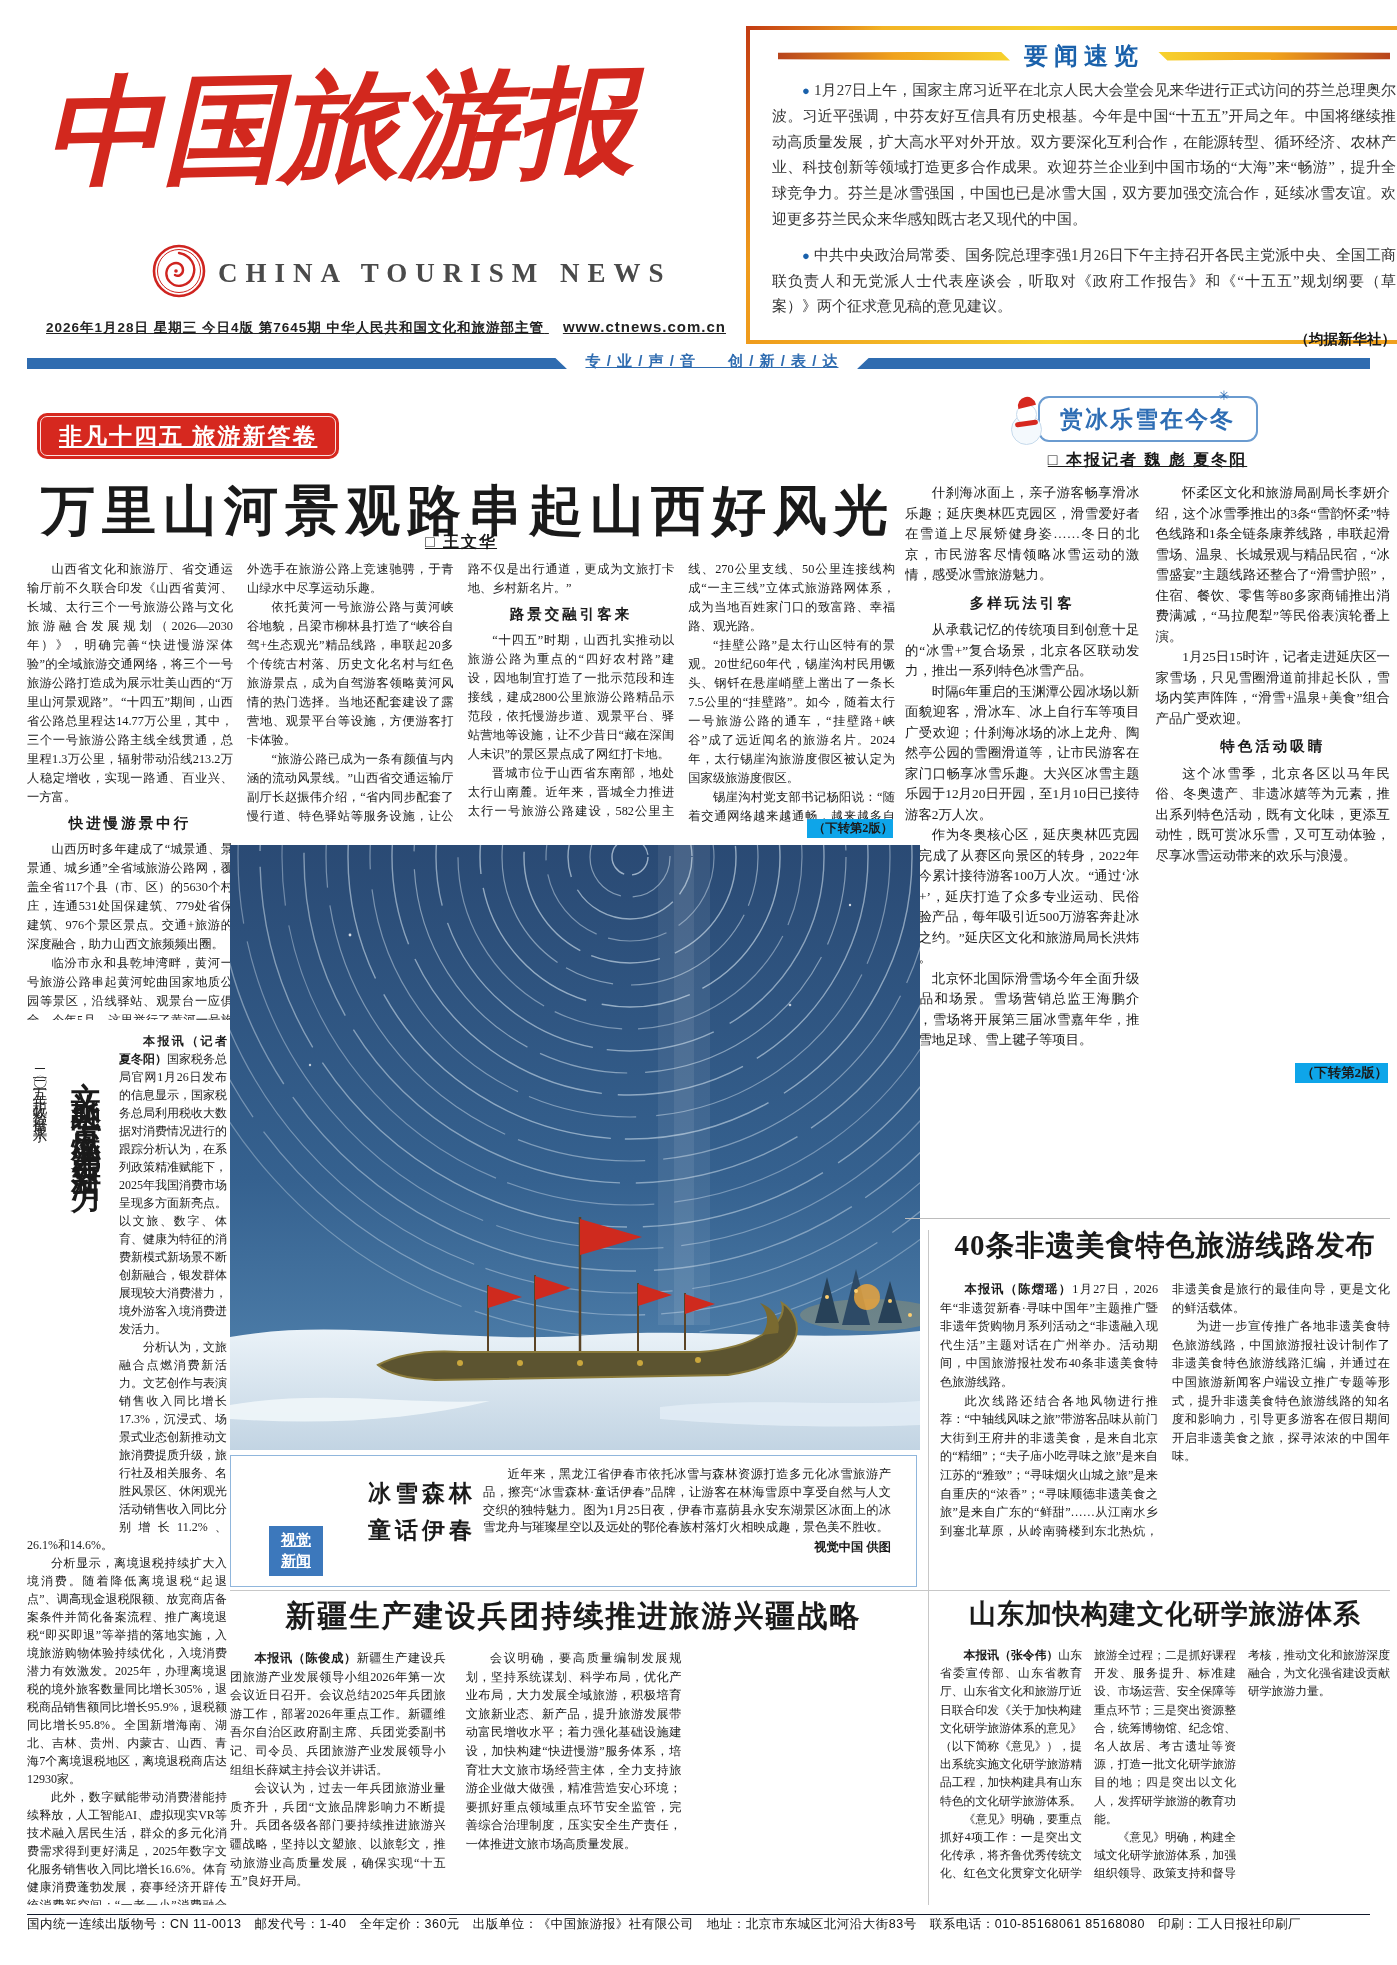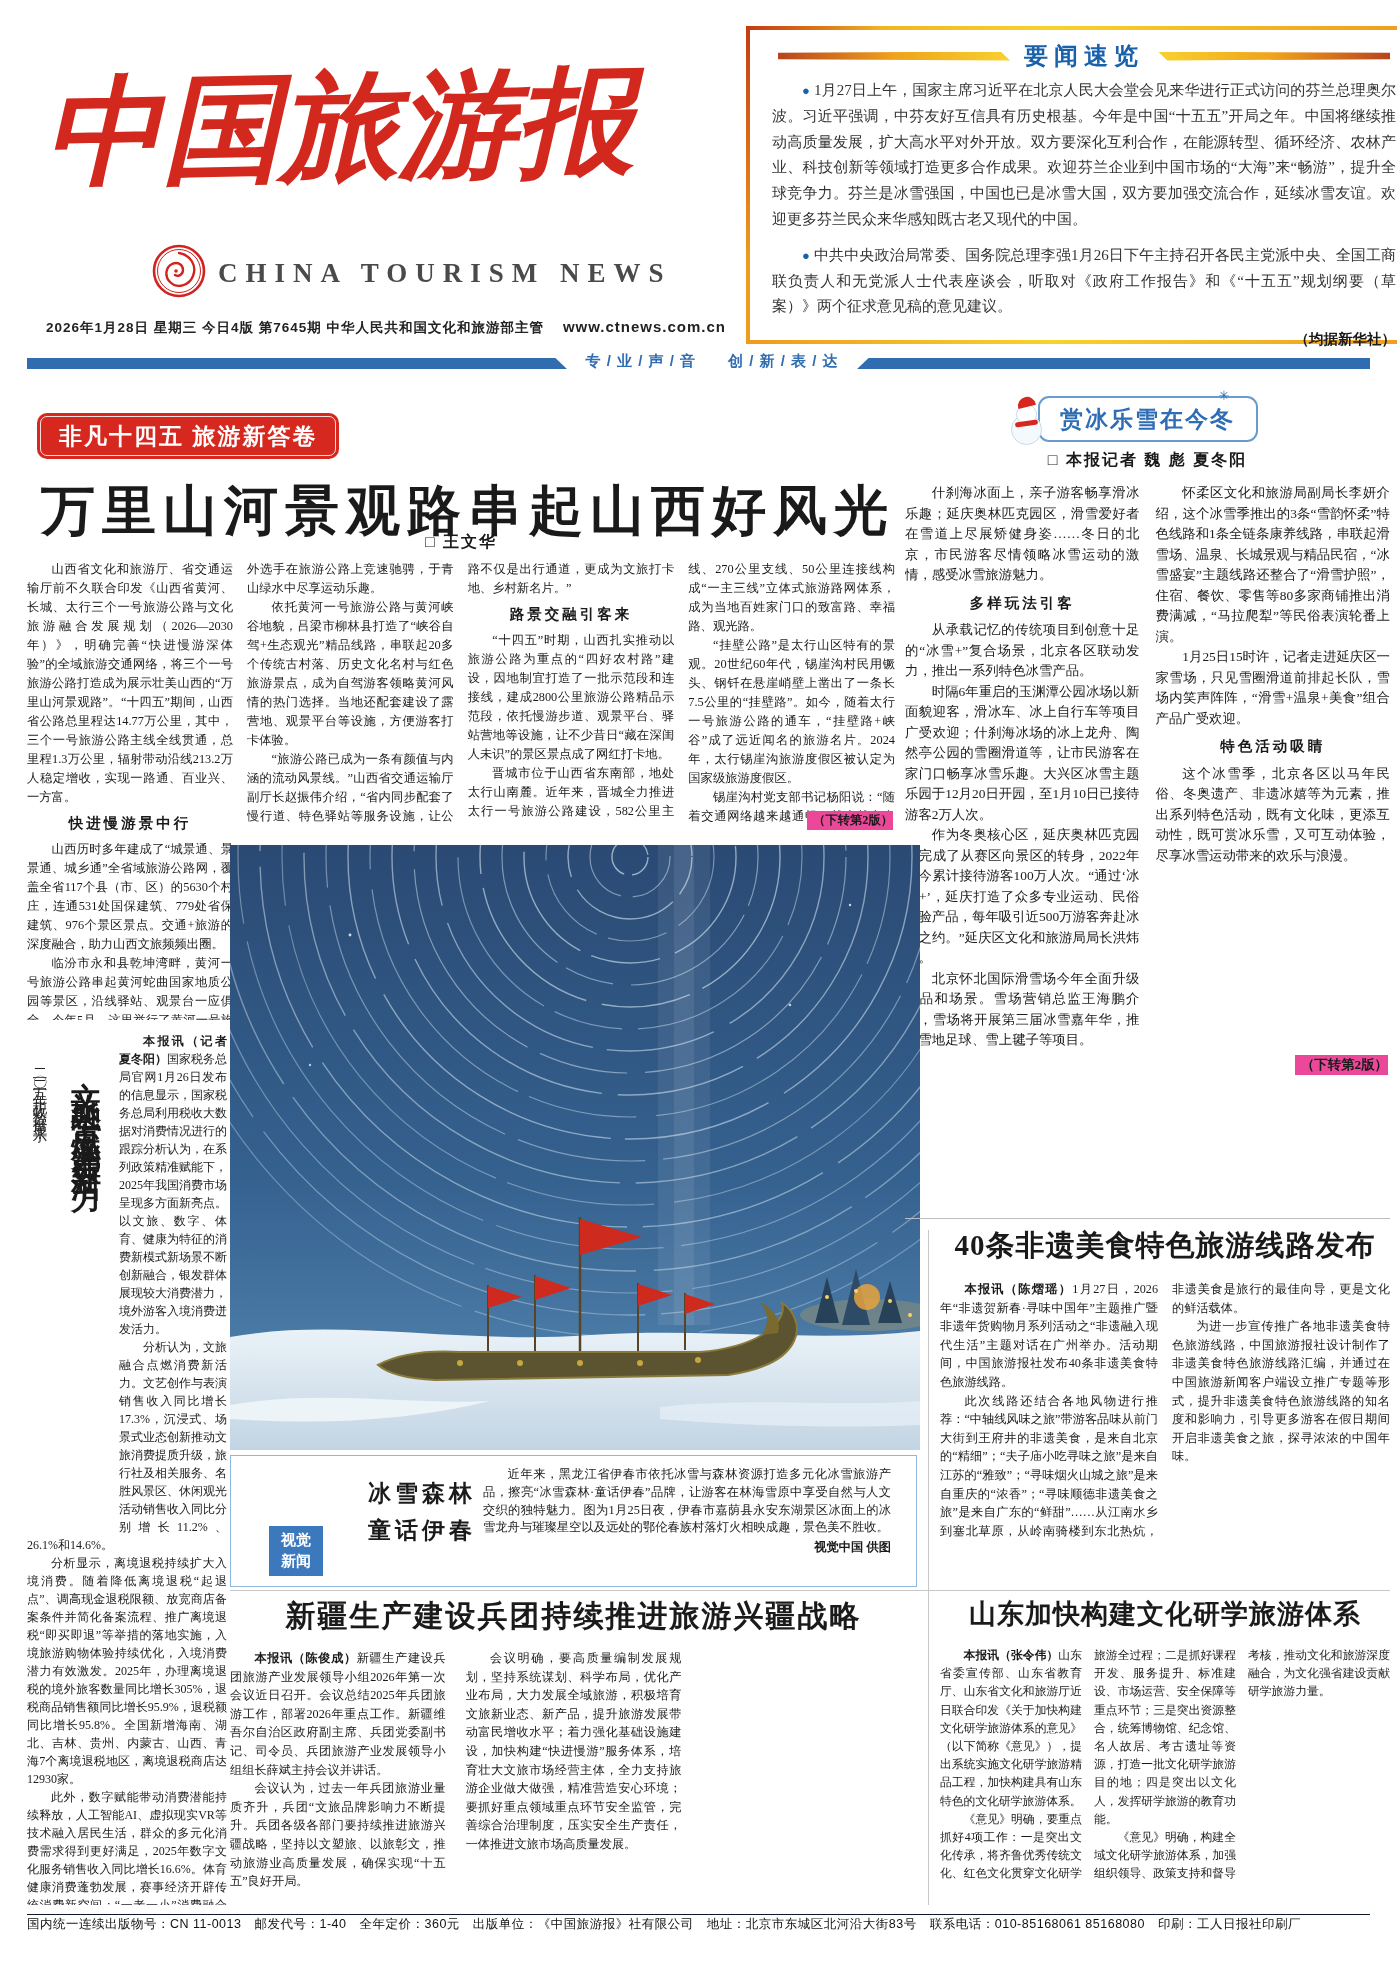--- a/index.html
+++ b/index.html
@@ -1,18 +1,18 @@
 <!DOCTYPE html>
 <html><head>
 <meta charset="utf-8">
 <style>
   html,body{margin:0;padding:0;background:#fff;}
   .page{position:relative;width:1397px;height:1965px;background:#fff;overflow:hidden;
         font-family:"Liberation Serif","DejaVu Serif",serif;color:#1a1a1a;}
-  .sans{font-family:"Liberation Sans","DejaVu Sans",sans-serif;}
+  .sans{font-family:"Liberation Sans","DejaVu Sans",sans-serif;text-decoration:underline;}
 
   
   .brand-cal{position:absolute;left:44px;top:28px;width:610px;height:212px;
     font-size:118px;font-weight:700;font-style:italic;color:#d2281e;letter-spacing:0px;
     line-height:200px;transform:rotate(-1.2deg);white-space:nowrap;}
   .brand-row{position:absolute;left:152px;top:244px;display:flex;align-items:center;gap:12px;}
   .brand-en{font-weight:700;font-size:27px;letter-spacing:8px;color:#4a4a4a;white-space:nowrap;}
   .dateline{position:absolute;left:46px;top:318px;font-size:13.5px;font-weight:700;color:#222;
     letter-spacing:1px;white-space:nowrap;}
   .dateline .site{margin-left:14px;font-size:15px;}
@@ -50,21 +50,21 @@
   .byline{font-weight:700;font-size:16px;letter-spacing:2px;text-align:center;}
   .lead-byline{position:absolute;left:27px;top:532px;width:868px;}
   .lead-body{position:absolute;left:27px;top:560px;width:868px;display:flex;gap:14px;}
   .body-text{font-size:12.3px;line-height:19px;text-align:justify;}
   .body-text p{margin:0;text-indent:2em;}
   .subhead{text-align:center;font-weight:700;font-size:14.5px;letter-spacing:3px;margin:7px 0;
     font-family:"Liberation Sans","DejaVu Sans",sans-serif;}
   .lead-col1{width:206px;height:460px;overflow:hidden;}
   .lead-rest{position:relative;width:648px;height:278px;overflow:hidden;
     columns:3;column-gap:14px;column-fill:auto;}
-  .turnpage{position:absolute;right:2px;bottom:8px;background:#ec4899;padding-left:6px;font-weight:700;}
+  .turnpage{position:absolute;right:2px;bottom:0;background:#0ea5e9;padding-left:6px;font-weight:700;}
 
   
   .bj-art{position:absolute;left:905px;top:396px;width:485px;}
   .bj-badge{position:relative;width:216px;height:42px;margin:0 auto;border:2px solid #6a9bd0;
     border-radius:11px;display:flex;align-items:center;justify-content:center;}
   .bj-badge-text{color:#2e6db4;font-weight:700;font-size:23px;letter-spacing:2px;
     font-family:"Liberation Sans","DejaVu Sans",sans-serif;}
   .bj-badge .mark{position:absolute;top:-10px;right:26px;color:#2e6db4;font-size:13px;}
   .snowman{position:absolute;left:-32px;bottom:-5px;width:36px;height:48px;}
   .snowman .sbody{position:absolute;bottom:0;left:3px;width:29px;height:29px;border-radius:50%;

